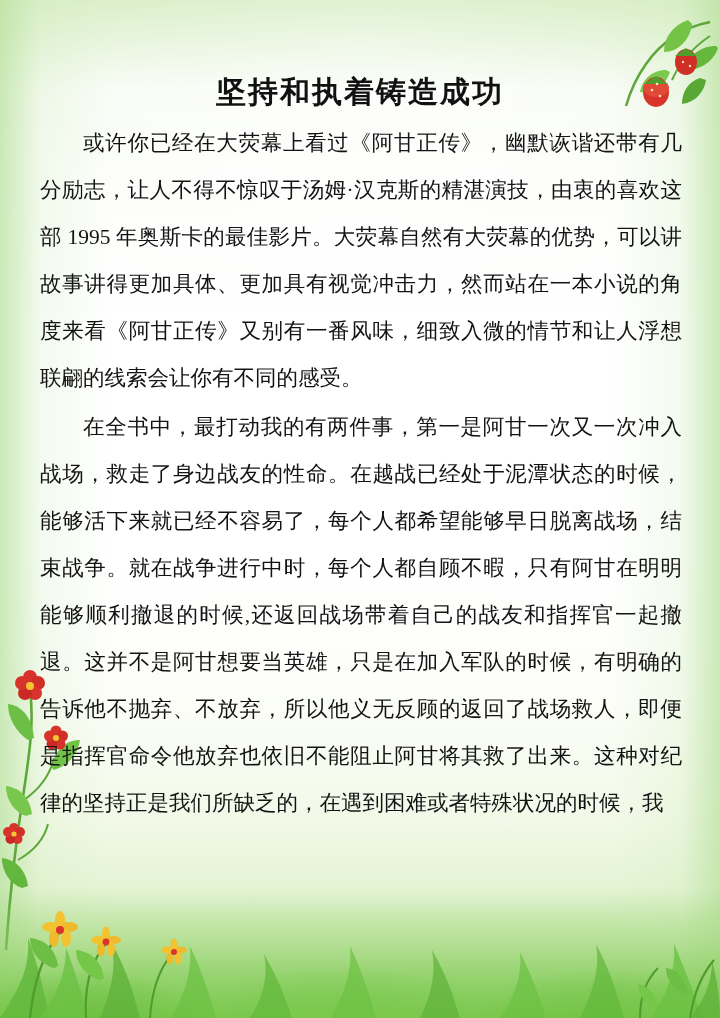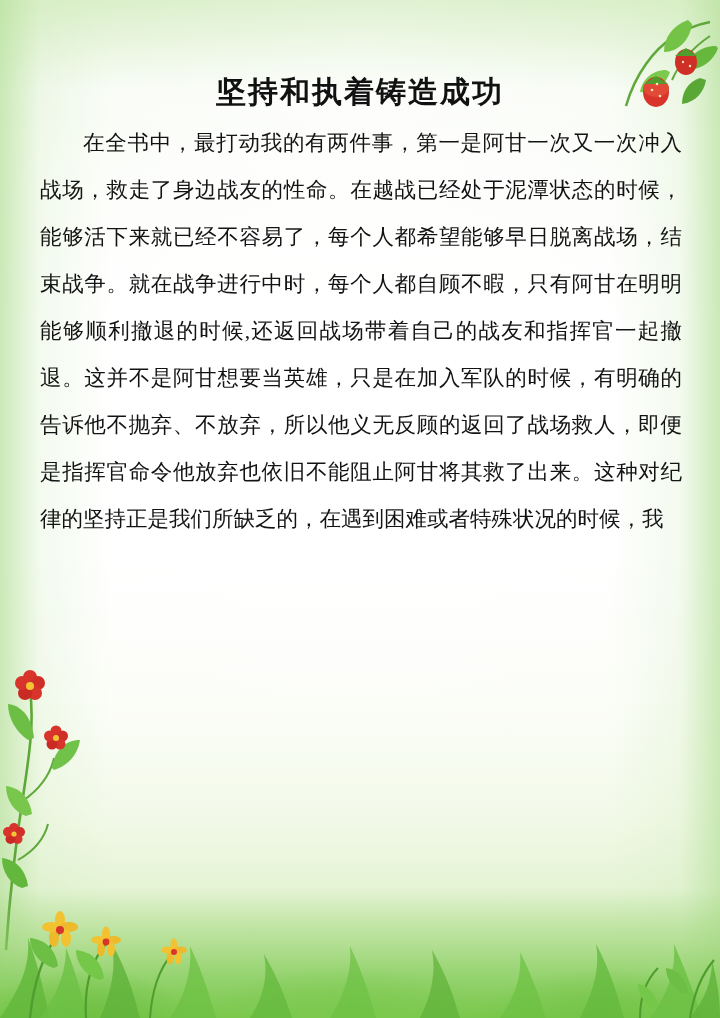--- a/index.html
+++ b/index.html
@@ -222,16 +222,17 @@
   <svg class="deco deco-bottom-right" viewBox="0 0 230 120">
     <path d="M200,120 C204,94 212,76 224,62" stroke="#4f9e2d" stroke-width="2.2" fill="none"></path>
     <path d="M150,120 C150,98 156,82 168,70" stroke="#4f9e2d" stroke-width="2" fill="none"></path>
     <path d="M196,96 C184,92 176,82 176,70 C190,72 196,84 198,94 Z" fill="#6cbe44"></path>
     <path d="M164,110 C154,106 148,96 148,86 C160,88 166,98 168,108 Z" fill="#74c748"></path>
   </svg>
 
   <h1 class="title">坚持和执着铸造成功</h1>
 
   <div class="body-text">
+    <p class="para">或许你已经在大荧幕上看过《阿甘正传》，幽默诙谐还带有几分励志，让人不得不惊叹于汤姆·汉克斯的精湛演技，由衷的喜欢这部 1995 年奥斯卡的最佳影片。大荧幕自然有大荧幕的优势，可以讲故事讲得更加具体、更加具有视觉冲击力，然而站在一本小说的角度来看《阿甘正传》又别有一番风味，细致入微的情节和让人浮想联翩的线索会让你有不同的感受。</p>
     <p class="para">在全书中，最打动我的有两件事，第一是阿甘一次又一次冲入战场，救走了身边战友的性命。在越战已经处于泥潭状态的时候，能够活下来就已经不容易了，每个人都希望能够早日脱离战场，结束战争。就在战争进行中时，每个人都自顾不暇，只有阿甘在明明能够顺利撤退的时候,还返回战场带着自己的战友和指挥官一起撤退。这并不是阿甘想要当英雄，只是在加入军队的时候，有明确的告诉他不抛弃、不放弃，所以他义无反顾的返回了战场救人，即便是指挥官命令他放弃也依旧不能阻止阿甘将其救了出来。这种对纪律的坚持正是我们所缺乏的，在遇到困难或者特殊状况的时候，我</p>
   </div>
 
 </div>
 
 </body></html>

